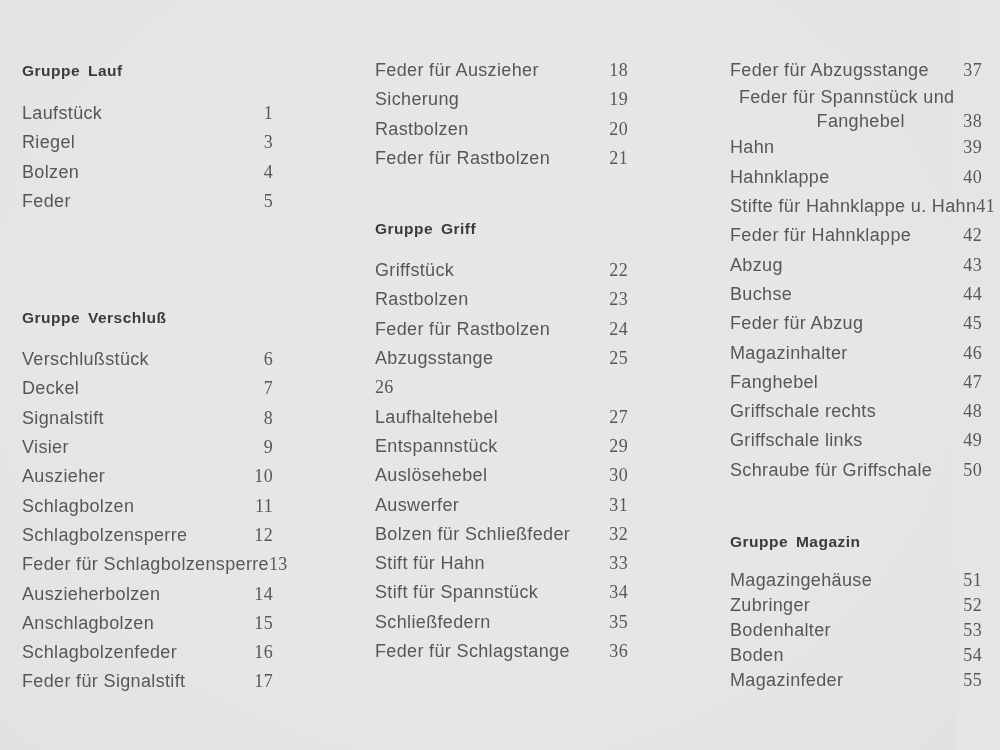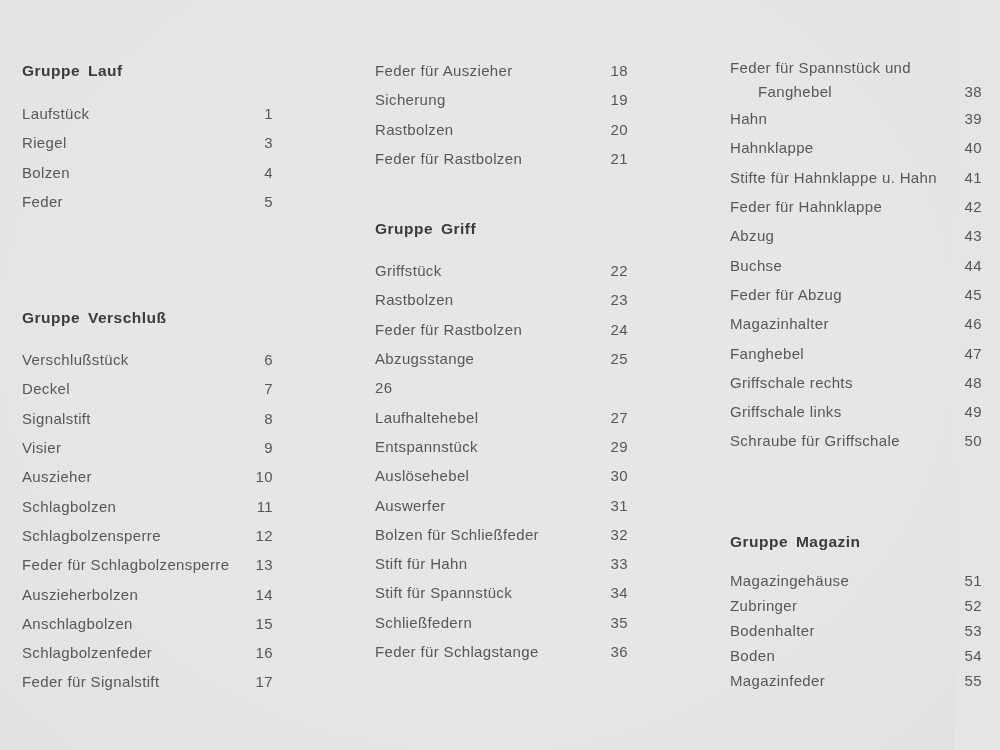--- a/index.html
+++ b/index.html
@@ -40,35 +40,35 @@
   .item-list {
     position: absolute;
     left: 0;
     right: 0;
   }
   .row {
     display: flex;
     justify-content: space-between;
     align-items: center;
     height: 29.3px;
-    font-size: 15px;
+    font-size: 18px;
     letter-spacing: 0.35px;
     color: #56575a;
     white-space: nowrap;
   }
   .magazin .row { height: 25px; gap: 44px; }
   .row.two-line {
     height: 48px;
     align-items: flex-end;
   }
-  .row.two-line .label div { line-height: 24px; }
+  .row.two-line .label div { line-height: 24px; text-align: center; }
   .row.two-line .label .line2 { padding-left: 28px; }
   .row.two-line .num { line-height: 24px; margin-top: 12px; }
   .label { flex: 1 1 auto; }
-  .num { flex: 0 0 auto; text-align: center; }
+  .num { flex: 0 0 auto; text-align: center; font-family: Liberation Serif, serif; }
 </style>
 </head>
 <body>
 
 <div class="page">
 
   <div class="column col1">
     <div class="group-heading" style="top:62px">Gruppe Lauf</div>
     <div class="item-list" style="top:99px">
         <div class="row">
@@ -215,20 +215,24 @@
         </div>
         <div class="row">
           <div class="label">Feder für Schlagstange</div>
           <div class="num">36</div>
         </div>
       </div>
   </div>
 
   <div class="column col3">
     <div class="item-list" style="top:56px">
+        <div class="row">
+          <div class="label">Feder für Abzugsstange</div>
+          <div class="num">37</div>
+        </div>
         <div class="row two-line">
           <div class="label">
             <div>Feder für Spannstück und</div>
             <div class="line2">Fanghebel</div>
           </div>
           <div class="num">38</div>
         </div>
         <div class="row">
           <div class="label">Hahn</div>
           <div class="num">39</div>

